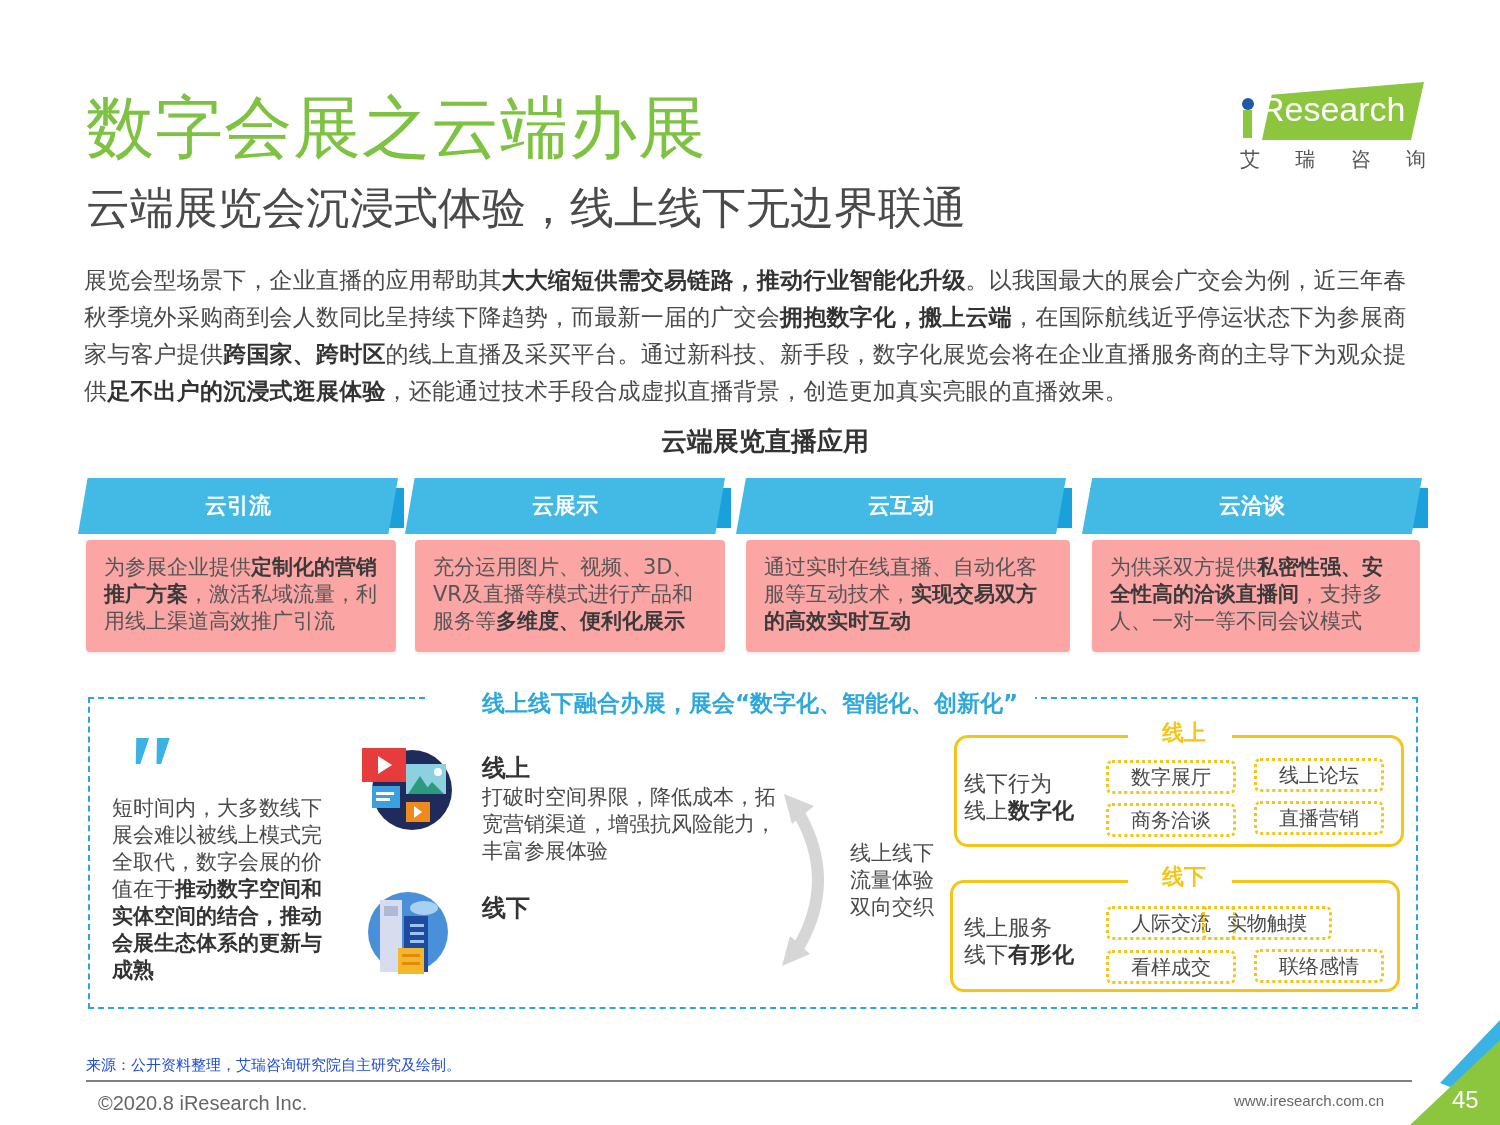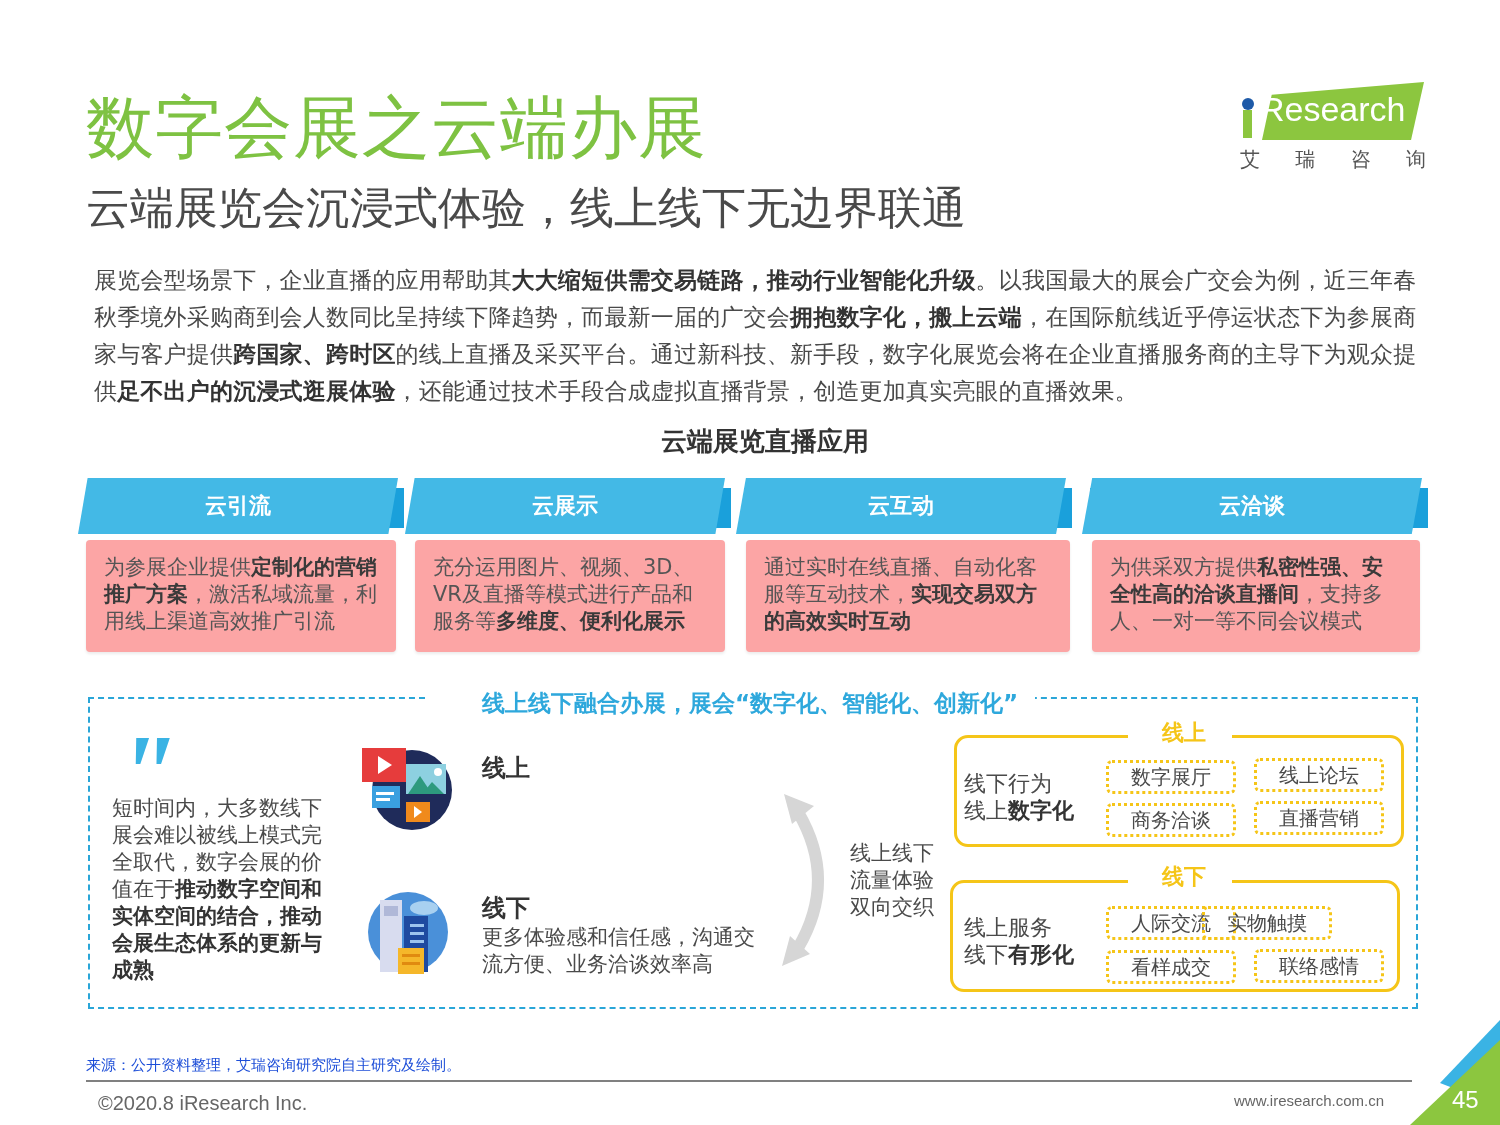--- a/index.html
+++ b/index.html
@@ -14,21 +14,21 @@
   
   .logo { left: 1238px; top: 80px; width: 190px; height: 100px; }
   .logo-green { position: absolute; left: 24px; top: 2px; width: 162px; height: 58px; background: #8cc63f;
     clip-path: polygon(6% 22%, 100% 0%, 92% 100%, 0% 100%); }
   .logo-dot { position: absolute; left: 4px; top: 18px; width: 12px; height: 12px; border-radius: 50%; background: #1e5aa8; }
   .logo-i { position: absolute; left: 5px; top: 30px; width: 9px; height: 28px; background: #8cc63f; }
   .logo-text { position: absolute; left: 22px; top: 10px; font-size: 34px; color: #ffffff; font-family: "Liberation Sans", sans-serif; letter-spacing: 0px; }
   .logo-cn { position: absolute; left: 2px; top: 66px; width: 186px; display: flex; justify-content: space-between; font-size: 20px; color: #555; }
 
   
-  .para { left: 94px; top: 262px; width: 1345px; font-size: 23px; line-height: 37px; color: #4a4a4a; letter-spacing: 0.2px; }
+  .para { left: 84px; top: 262px; width: 1345px; font-size: 23px; line-height: 37px; color: #4a4a4a; letter-spacing: 0.2px; }
   .para b { color: #333; font-weight: bold; }
 
   .section-title { left: 0; width: 1530px; top: 424px; text-align: center; font-size: 26px; font-weight: bold; color: #333; }
 
   
   .card-col { top: 478px; }
   .banner { position: relative; height: 46px; }
   .banner .shadow { position: absolute; left: 8px; top: 10px; right: -6px; height: 40px; background: #1aa0db; clip-path: polygon(0 0, 100% 0, 100% 100%, 0 100%); }
   .banner .face { position: absolute; left: 0; top: 0; right: 0; height: 56px; background: #43b9e6;
     clip-path: polygon(3% 0, 100% 0, 97% 100%, 0 100%); display: flex; align-items: center; justify-content: center; }
@@ -150,39 +150,39 @@
     <circle cx="78" cy="26" r="4" fill="#fff"></circle>
     <rect x="12" y="40" width="28" height="22" fill="#3aa0e0"></rect>
     <rect x="16" y="46" width="18" height="3" fill="#fff"></rect>
     <rect x="16" y="52" width="14" height="3" fill="#fff"></rect>
     <rect x="46" y="56" width="24" height="20" fill="#f08a1c"></rect>
     <polygon points="54,60 54,72 62,66" fill="#fff"></polygon>
   </svg>
 </div>
 <div class="abs" style="left:482px;top:752px;">
   <div class="sec-title">线上</div>
+  <div class="sec-text" style="width:300px;">打破时空间界限，降低成本，拓宽营销渠道，增强抗风险能力，丰富参展体验</div>
 </div>
 
 <div class="abs icon-circ offline-icon">
   <svg width="80" height="90" viewBox="0 0 80 90" style="position:absolute;left:0;top:-6px;">
     <ellipse cx="56" cy="22" rx="14" ry="7" fill="#a8d0f0"></ellipse>
     <rect x="12" y="14" width="22" height="72" fill="#d8dcef"></rect>
     <rect x="16" y="20" width="14" height="10" fill="#b0b8d8"></rect>
     <rect x="36" y="30" width="24" height="56" fill="#1e4aa0"></rect>
     <rect x="42" y="38" width="14" height="3" fill="#9cc4ee"></rect>
     <rect x="42" y="46" width="14" height="3" fill="#9cc4ee"></rect>
     <rect x="42" y="54" width="14" height="3" fill="#9cc4ee"></rect>
     <rect x="30" y="62" width="26" height="26" fill="#f5b72a"></rect>
     <rect x="34" y="68" width="18" height="3" fill="#e08a10"></rect>
     <rect x="34" y="76" width="18" height="3" fill="#e08a10"></rect>
   </svg>
 </div>
 <div class="abs" style="left:482px;top:892px;">
   <div class="sec-title">线下</div>
-  <div class="sec-text" style="width:290px;">更多体验感和信任感，沟通交流方便、业务洽谈效率高</div>
 </div>
 
 <svg class="abs arrow" viewBox="0 0 80 180">
   <path d="M22 22 Q62 90 22 158" stroke="#d6d6d6" stroke-width="12" fill="none"></path>
   <polygon points="8,4 38,16 16,34" fill="#d6d6d6"></polygon>
   <polygon points="6,176 34,164 14,146" fill="#d6d6d6"></polygon>
 </svg>
 <div class="abs arrow-label">
   <div>线上线下</div>
   <div>流量体验</div>

